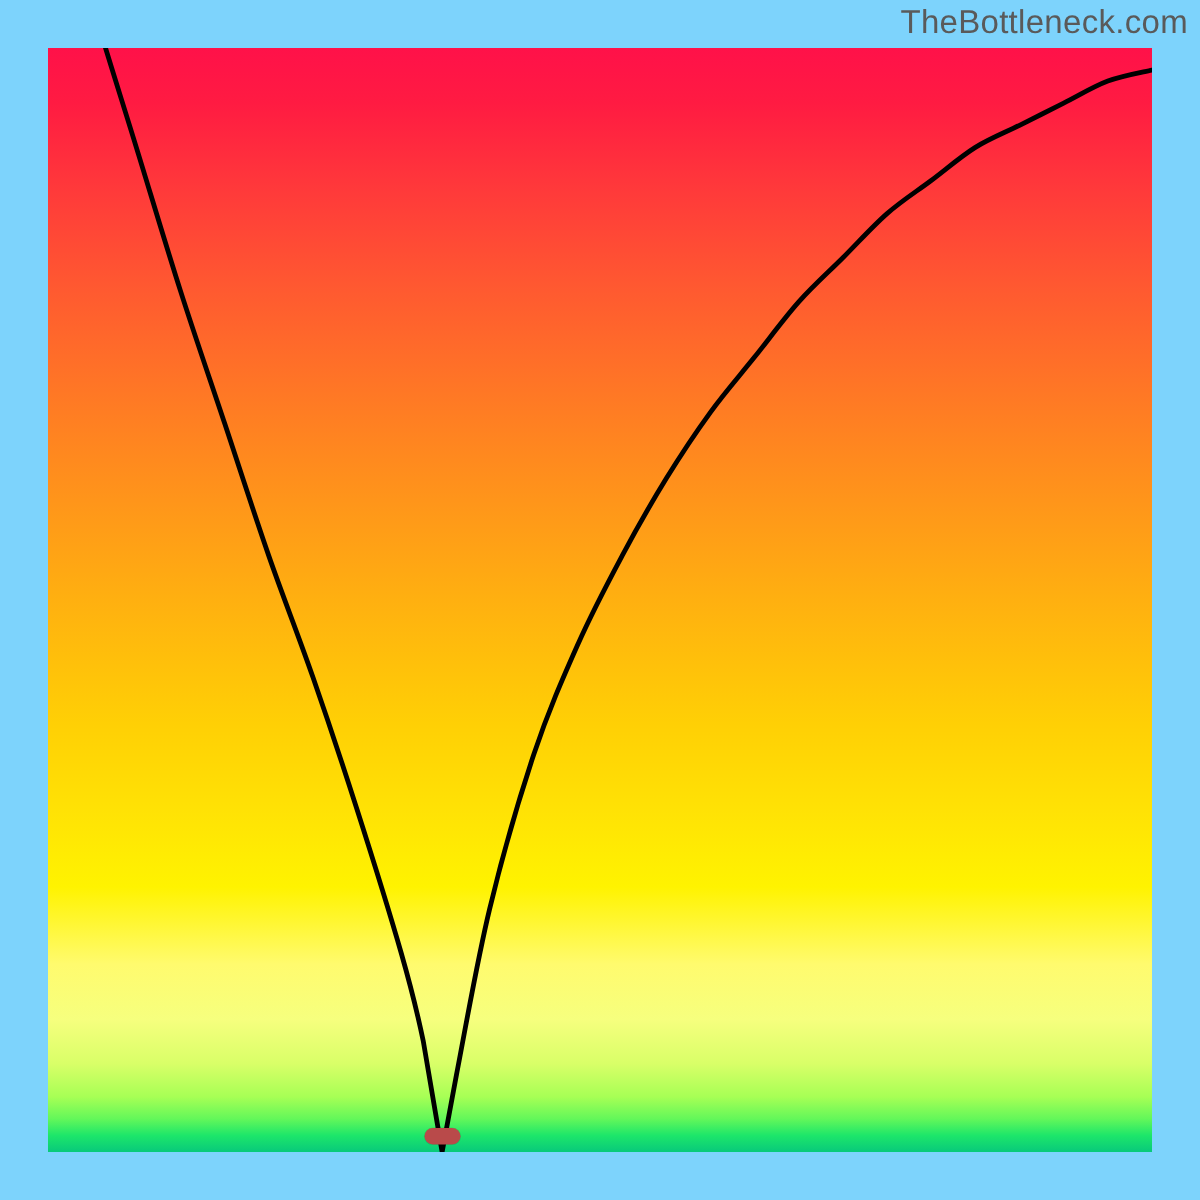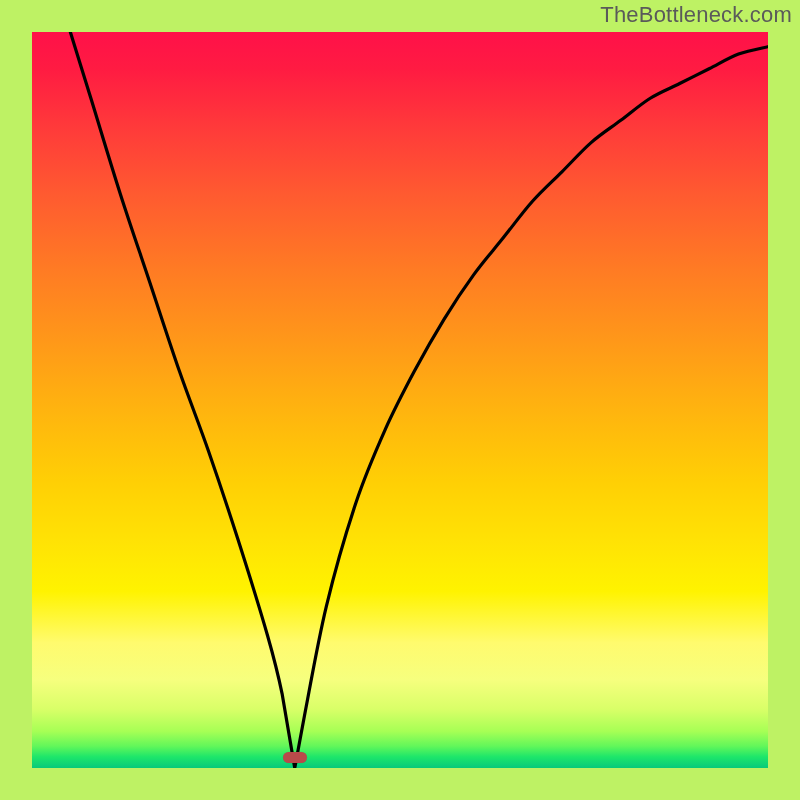--- a/index.html
+++ b/index.html
@@ -10,21 +10,21 @@
     background: #000;
     overflow: hidden;
     font-family: Arial, Helvetica, sans-serif;
   }
   .frame {
     position: absolute;
     top: 0;
     left: 0;
     width: 800px;
     height: 800px;
-    background: #bef264;
+    background: #7dd3fc;
     text-decoration: underline;
   }
   .watermark {
     position: absolute;
     top: 2px;
     right: 8px;
     color: #5a5a5a;
     font-size: 22px;
     font-weight: 400;
     letter-spacing: 0.2px;

